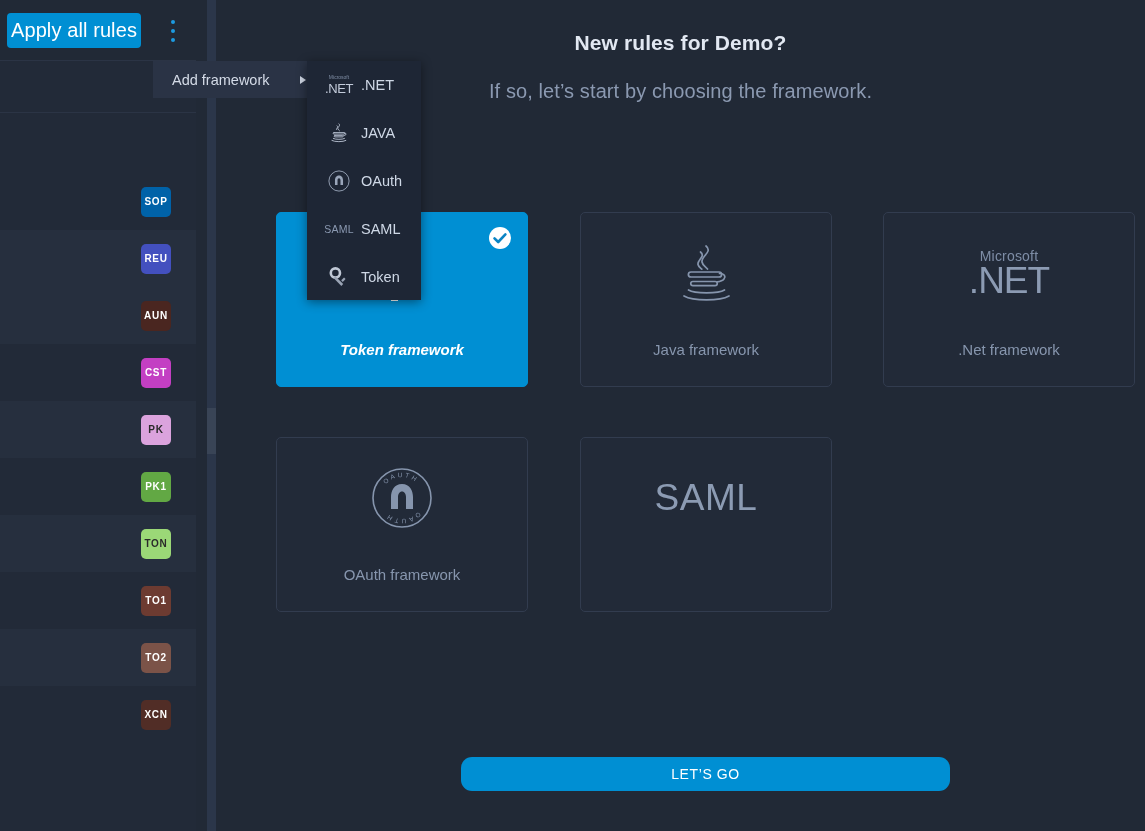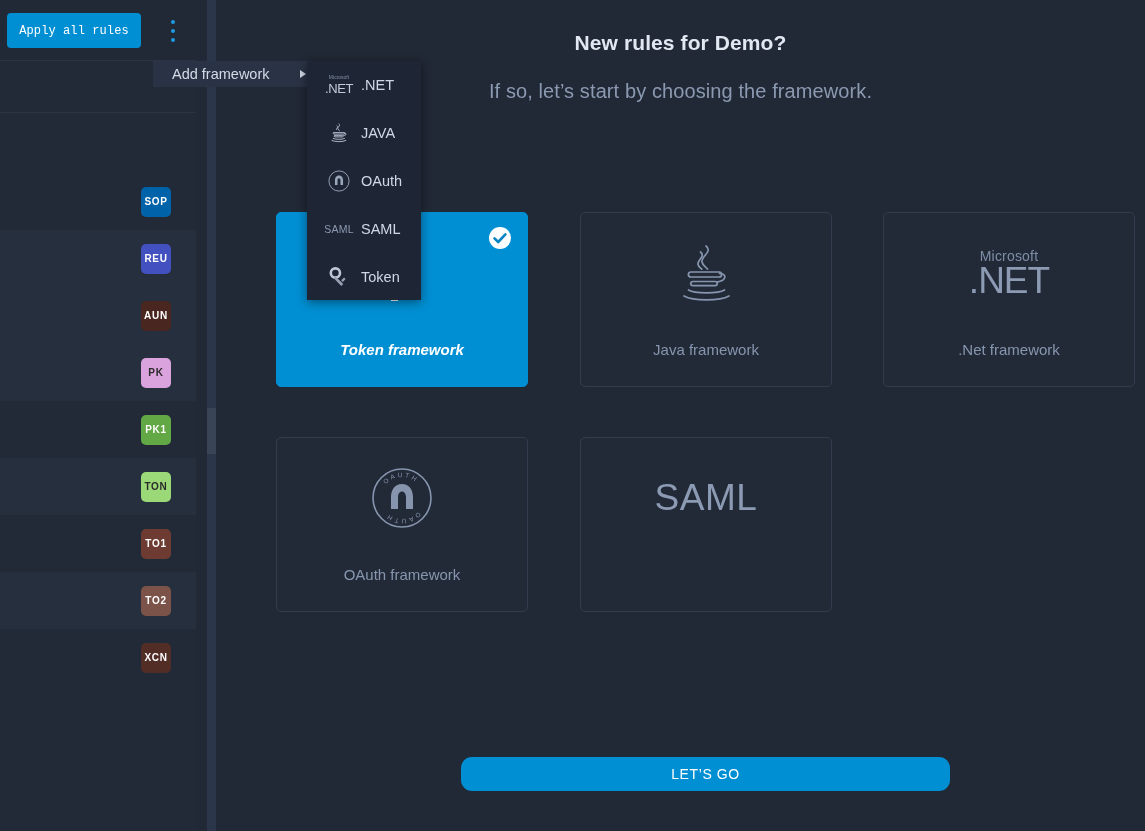--- a/index.html
+++ b/index.html
@@ -22,22 +22,22 @@
     position: absolute; left: 0; top: 0;
     width: 196px; height: 60px;
     background: #212936;
   }
   .apply-btn {
     position: absolute; left: 7px; top: 13px;
     width: 134px; height: 35px;
     background: #008fd3;
     border: none; border-radius: 4px;
     color: #ffffff;
-    font-size: 12px;
-    font-family: Liberation Mono, monospace;
+    font-size: 20px;
+    font-family: Liberation Sans, sans-serif;
     cursor: pointer;
     letter-spacing: .1px;
   }
   .kebab {
     position: absolute; left: 165px; top: 18px;
     width: 16px; height: 26px;
     cursor: pointer;
     display: flex; flex-direction: column;
     align-items: center; justify-content: space-between;
     padding: 2px 0;
@@ -170,21 +170,21 @@
     color: #ffffff;
     font-size: 14px;
     letter-spacing: .6px;
     cursor: pointer;
     font-family: "Liberation Sans", sans-serif;
   }
 
   
   #ctx {
     position: absolute; left: 153px; top: 61px;
-    width: 167px; height: 26px;
+    width: 167px; height: 37px;
     background: #2a3345;
     display: flex; align-items: center;
     padding: 0 14px 0 19px;
     cursor: pointer;
     z-index: 40;
   }
   #ctx .ctx-label { font-size: 14.5px; color: #d4dbe7; flex: 1; }
   #ctx .ctx-arrow {
     width: 0; height: 0;
     border-left: 6px solid #cfd7e4;
@@ -237,20 +237,23 @@
 
     <div class="rows" id="sidebar-rows">
         <div class="row">
           <div class="badge" style="background: rgb(0, 98, 168); color: rgb(255, 255, 255);">SOP</div>
         </div>
         <div class="row alt">
           <div class="badge" style="background: rgb(67, 80, 191); color: rgb(255, 255, 255);">REU</div>
         </div>
         <div class="row alt">
           <div class="badge" style="background: rgb(74, 38, 32); color: rgb(255, 255, 255);">AUN</div>
+        </div>
+        <div class="row">
+          <div class="badge" style="background: rgb(195, 63, 195); color: rgb(255, 255, 255);">CST</div>
         </div>
         <div class="row alt">
           <div class="badge" style="background: rgb(219, 163, 221); color: rgb(43, 43, 43);">PK</div>
         </div>
         <div class="row">
           <div class="badge" style="background: rgb(98, 168, 68); color: rgb(255, 255, 255);">PK1</div>
         </div>
         <div class="row alt">
           <div class="badge" style="background: rgb(155, 216, 119); color: rgb(43, 43, 43);">TON</div>
         </div>

